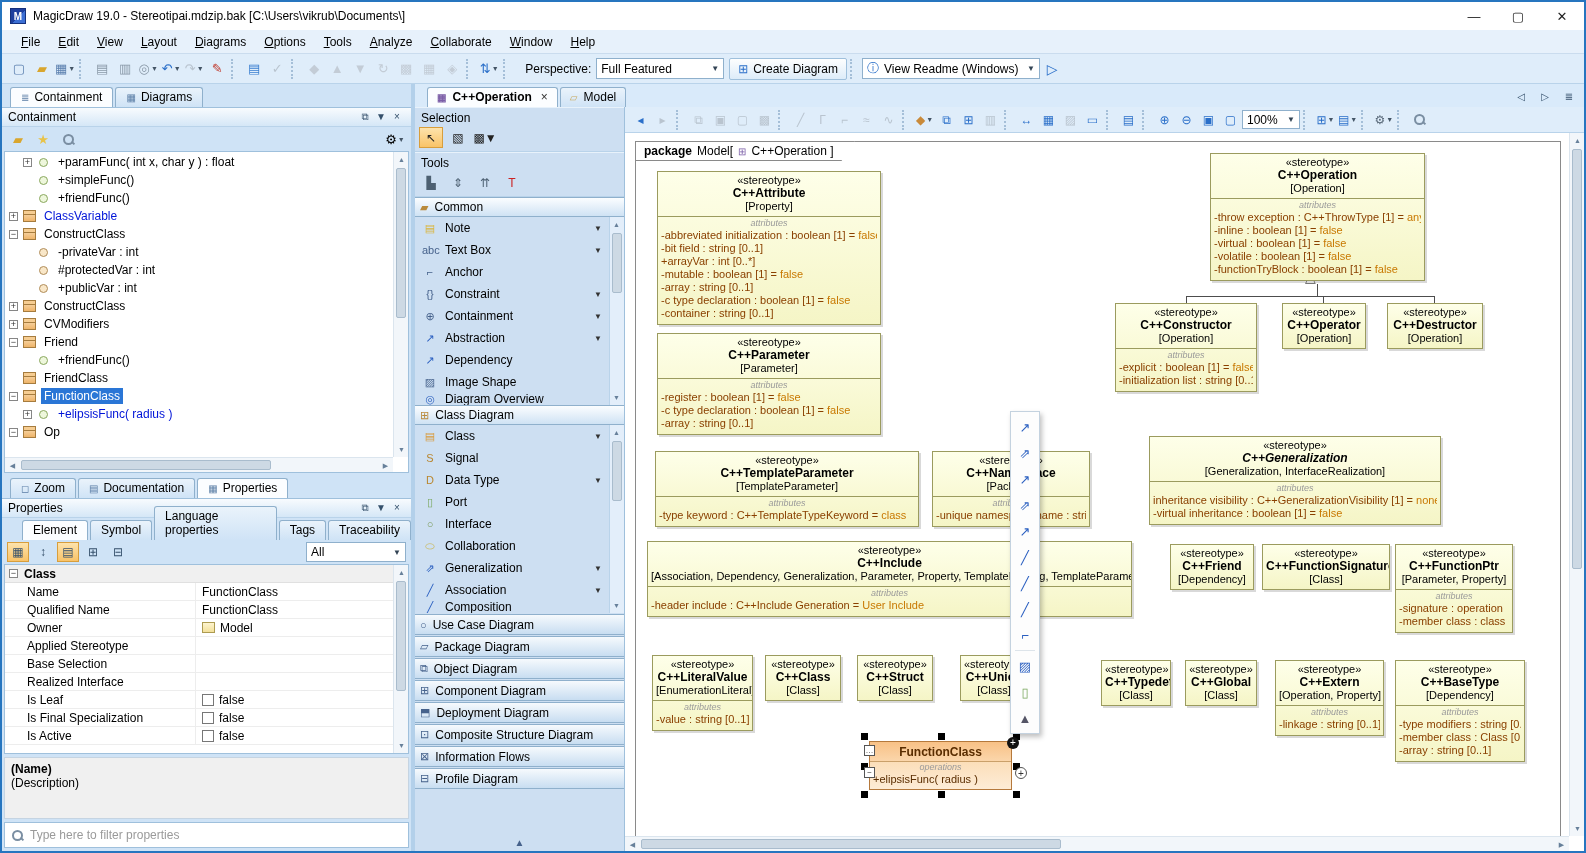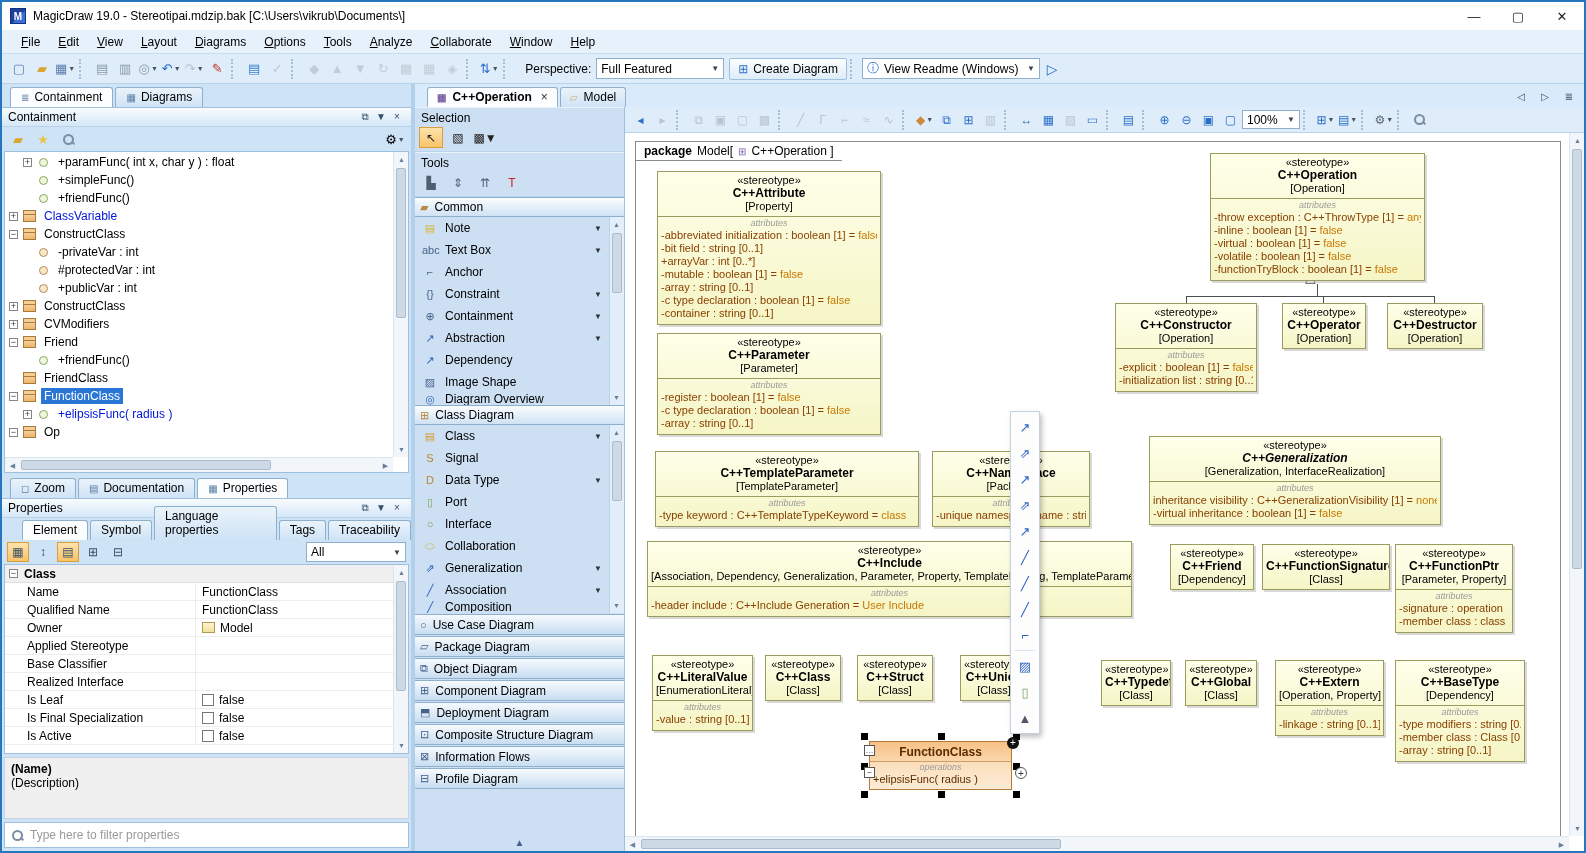--- a/index.html
+++ b/index.html
@@ -480,21 +480,21 @@
                 <span class="v">
                   <span class="mico"></span>
                   <span>Model</span>
                 </span>
               </div>
               <div class="grow">
                 <span class="n">Applied Stereotype</span>
                 <span class="v"></span>
               </div>
               <div class="grow">
-                <span class="n">Base Classifier</span>
+                <span class="n">Base Selection</span>
                 <span class="v"></span>
               </div>
               <div class="grow">
                 <span class="n">Realized Interface</span>
                 <span class="v"></span>
               </div>
               <div class="grow">
                 <span class="n">Is Leaf</span>
                 <span class="v">
                   <span class="cbx"></span>

